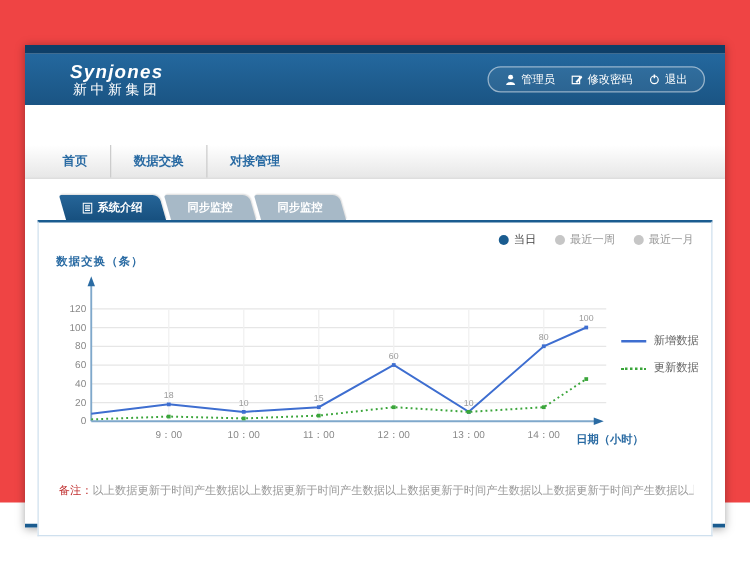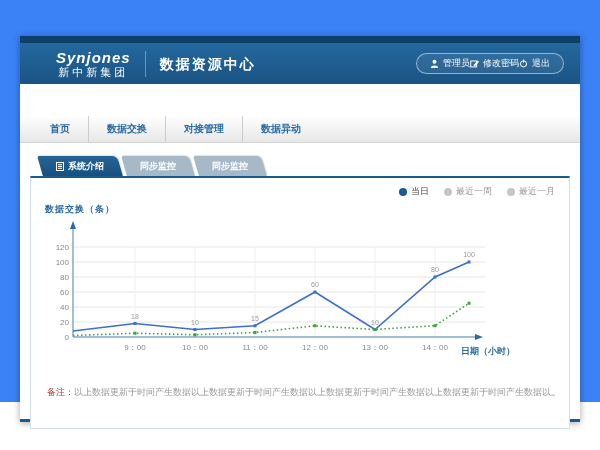--- a/index.html
+++ b/index.html
@@ -1,45 +1,45 @@
 <!DOCTYPE html>
 <html><head>
 <meta charset="utf-8">
 <style>
   * { box-sizing: border-box; margin: 0; padding: 0; }
   html,body { width:600px; height:450px; background:#ffffff; overflow:hidden;
     font-family:"Liberation Sans","DejaVu Sans",sans-serif; }
-  .canvas { position:relative; width:600px; height:402px; background:#3b82f6; }
+  .canvas { position:relative; width:600px; height:402px; background:#ef4444; }
 
   .page { position:absolute; left:20px; top:36px; width:560px; height:386px;
     background:#ffffff; box-shadow:0 1px 7px rgba(0,0,0,.35);
     border-bottom:3px solid #1a5c90; }
 
   .topstrip { height:7px; background:#0e3f68; }
 
   .header { height:41px; background:linear-gradient(#24689e,#1a5483);
     display:flex; align-items:center; color:#fff; position:relative; }
   .logo { margin-left:36px; text-align:center; line-height:1.15; }
   .logo-main { font-size:15px; font-weight:bold; font-style:italic; letter-spacing:1px; }
   .logo-sub { font-size:11px; font-weight:normal; letter-spacing:3px; }
   .app-title { margin-left:14px; padding-left:14px; height:26px; line-height:26px;
     border-left:1px solid rgba(255,255,255,.35); font-size:14px; letter-spacing:2px; font-weight:600; }
   .user-pill { position:absolute; right:16px; top:10px; display:flex; align-items:center;
-    border:1px solid rgba(255,255,255,.5); background:rgba(255,255,255,.07);
+    gap:13px; border:1px solid rgba(255,255,255,.5); background:rgba(255,255,255,.07);
     border-radius:11px; padding:3px 13px; font-size:9px;font-family:Liberation Serif, serif; }
   .user-item { display:flex; align-items:center; gap:4px; cursor:pointer; white-space:nowrap; }
   .uicon svg { width:9px; height:9px; display:block; }
 
   .nav { height:27px; background:linear-gradient(#ffffff,#e7e7e7);
     border-bottom:1px solid #d4d4d4; display:flex; align-items:stretch; padding-left:12px;margin-top:32px; }
   .nav-item { padding:0 18px; font-size:10px; font-weight:bold; color:#2a6ba3;
     border-right:1px solid #cccccc; cursor:pointer; display:flex; align-items:center; }
   .nav-item:last-child { border-right:none; }
 
-  .tabs { margin:13px 0 0 20px; height:20px; display:flex; gap:4px; position:relative; }
+  .tabs { margin:13px 0 0 30px; height:20px; display:flex; gap:4px; position:relative; }
   .tab { position:relative; height:20px; padding:0 16px; display:flex; align-items:center;
     gap:4px; cursor:pointer; color:#ffffff; font-size:9px; font-weight:bold; }
   .tab-skin { position:absolute; left:0; right:0; top:0; bottom:0; background:#a7b9c7;
     transform:skewX(16deg); border-radius:2px 5px 0 0; box-shadow:1px -1px 1px rgba(0,0,0,.12); }
   .tab.active .tab-skin { background:linear-gradient(#266598,#17507f); }
   .tab > *:not(.tab-skin) { position:relative; }
   .tab-icon svg { width:8px; height:9px; display:block; }
 
   .panel { position:relative; margin:0 10px; height:253px; background:#ffffff;
     border:1px solid #cfe0ee; border-top:2px solid #1a5c90; }
@@ -74,21 +74,20 @@
 
 <div class="canvas">
   <div class="page">
     <div class="topstrip"></div>
 
     <header class="header">
       <div class="logo">
         <div class="logo-main">Synjones</div>
         <div class="logo-sub">新中新集团</div>
       </div>
-      <div class="app-title">数据资源中心</div>
       <div class="user-pill" id="user-bar">
           <div class="user-item">
             <span class="uicon">
               <svg viewBox="0 0 10 10">
                 <circle cx="5" cy="3" r="2.2" fill="#fff"></circle>
                 <path d="M1 10 C1 6.4 9 6.4 9 10 Z" fill="#fff"></path>
               </svg>
             </span>
             <span>管理员</span>
           </div>
@@ -110,21 +109,20 @@
             </span>
             <span>退出</span>
           </div>
         </div>
     </header>
 
     <nav class="nav" id="main-nav">
         <div class="nav-item">首页</div>
         <div class="nav-item">数据交换</div>
         <div class="nav-item">对接管理</div>
-        <div class="nav-item">数据异动</div>
       </nav>
 
     <div class="tabs" id="tab-bar">
         <div class="tab active">
           <i class="tab-skin"></i>
           <span class="tab-icon">
             <svg viewBox="0 0 8 9">
               <rect x="0.5" y="0.5" width="7" height="8" fill="none" stroke="#fff"></rect>
               <line x1="2" y1="2.7" x2="6" y2="2.7" stroke="#fff"></line>
               <line x1="2" y1="4.5" x2="6" y2="4.5" stroke="#fff"></line>
@@ -207,18 +205,28 @@
           <polyline points="28,116.5 90,114.25 150,115.75 210,113.5 270,106.75 330,110.5 390,106.75 424,84.25" fill="none" stroke="#3aa53a" stroke-width="1.6" stroke-dasharray="1.5,2.5"></polyline>
           <rect x="88.5" y="112.75" width="3" height="3" fill="#3aa53a"></rect>
           <rect x="148.5" y="114.25" width="3" height="3" fill="#3aa53a"></rect>
           <rect x="208.5" y="112" width="3" height="3" fill="#3aa53a"></rect>
           <rect x="268.5" y="105.25" width="3" height="3" fill="#3aa53a"></rect>
           <rect x="328.5" y="109" width="3" height="3" fill="#3aa53a"></rect>
           <rect x="388.5" y="105.25" width="3" height="3" fill="#3aa53a"></rect>
           <rect x="422.5" y="82.75" width="3" height="3" fill="#3aa53a"></rect>
         </svg>
       <div class="xlabel">日期（小时）</div>
+      <div class="legend" id="legend">
+          <div class="legend-row">
+            <span class="legend-sample " style="border-top-color:#3e6ed0"></span>
+            <span>新增数据</span>
+          </div>
+          <div class="legend-row">
+            <span class="legend-sample dotted" style="border-top-color:#3aa53a"></span>
+            <span>更新数据</span>
+          </div>
+        </div>
       <div class="note">
         <span class="note-prefix">备注：</span><span>以上数据更新于时间产生数据以上数据更新于时间产生数据以上数据更新于时间产生数据以上数据更新于时间产生数据以上数据更新于</span>
       </div>
     </section>
   </div>
 </div>
 
 </body></html>

